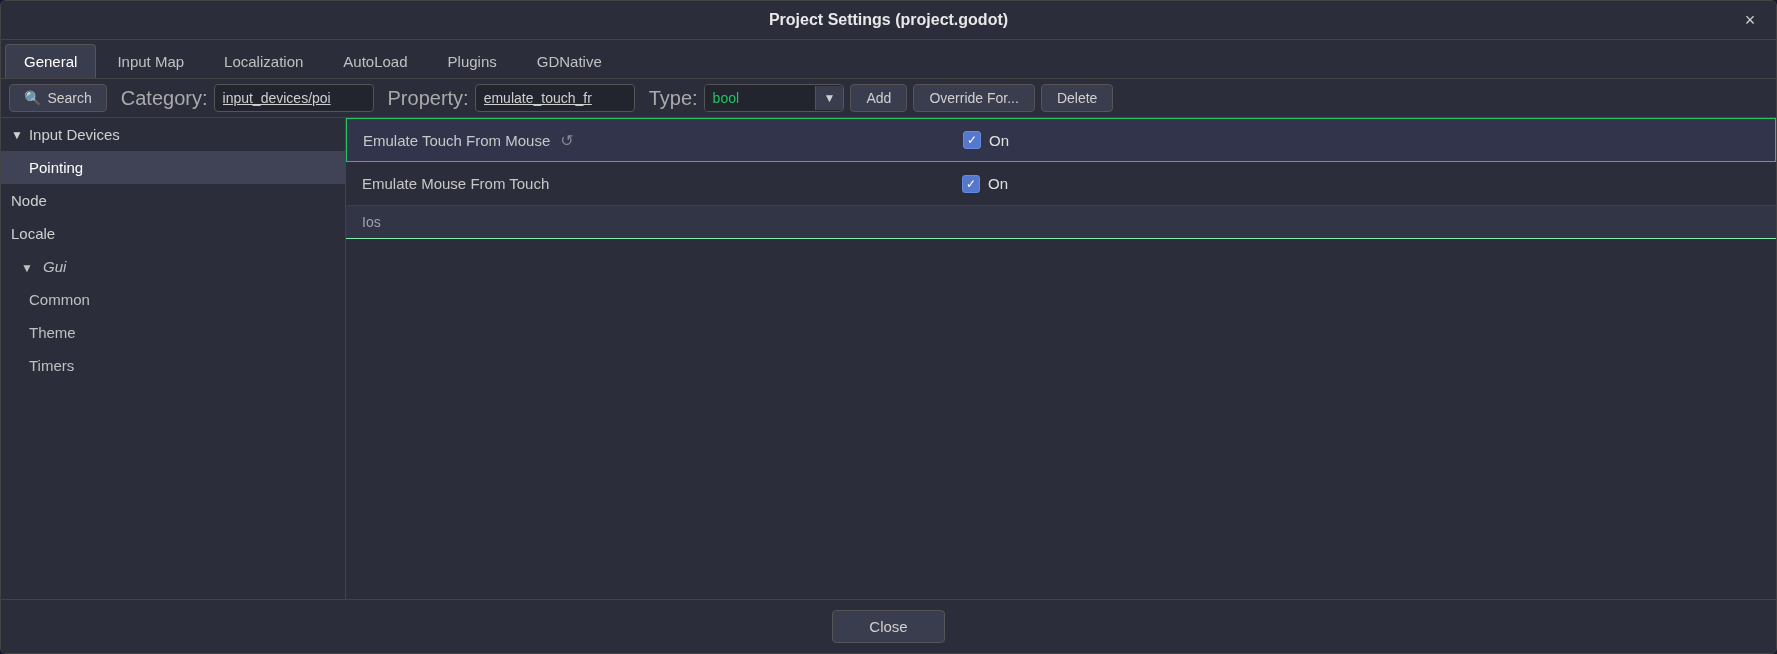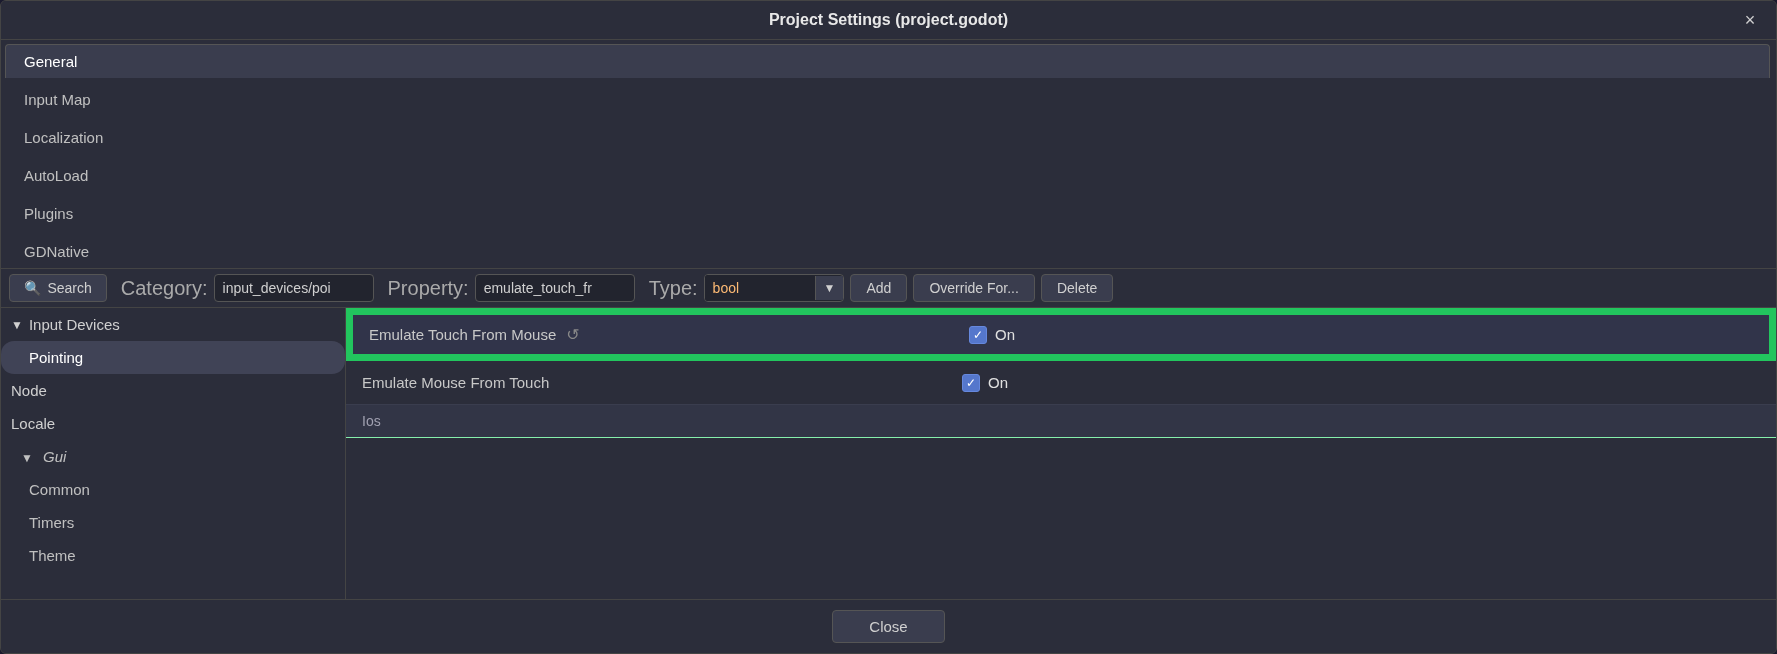--- a/index.html
+++ b/index.html
@@ -55,21 +55,20 @@
       align-items: center;
       justify-content: center;
       border-radius: 4px;
     }
     
     .tab-bar {
       display: flex;
       background: #2b2d3a;
       border-bottom: 1px solid #444;
       padding: 0 4px;
-      flex-direction: column;
     }
     .tab {
       padding: 8px 18px;
       cursor: pointer;
       border-radius: 4px 4px 0 0;
       color: #c0c0c0;
       font-size: 15px;
       border: 1px solid transparent;
       border-bottom: none;
       margin-right: 2px;
@@ -108,33 +107,34 @@
       white-space: nowrap;
     }
     .toolbar-input {
       background: #22242e;
       border: 1px solid #555;
       color: #d0d0d0;
       padding: 5px 8px;
       border-radius: 4px;
       font-size: 14px;
       width: 160px;
+      text-decoration: underline;
     }
     .type-select-wrapper {
       display: flex;
       align-items: center;
       background: #22242e;
       border: 1px solid #555;
       border-radius: 4px;
       overflow: hidden;
     }
     .type-select {
       background: #22242e;
       border: none;
-      color: #fdba74;
+      color: #22c55e;
       padding: 5px 8px;
       font-size: 14px;
       appearance: none;
       outline: none;
       cursor: pointer;
       width: 110px;
     }
     .type-dropdown-arrow {
       background: #3a3d4e;
       border-left: 1px solid #555;
@@ -182,21 +182,20 @@
     .sidebar-group-header .arrow { margin-right: 6px; font-size: 12px; }
     .sidebar-item {
       padding: 8px 10px 8px 28px;
       color: #c0c0c0;
       cursor: pointer;
       font-size: 15px;
     }
     .sidebar-item.active {
       background: #404356;
       color: #ffffff;
-      border-radius: 13px;
     }
     .sidebar-child-group {
       padding: 8px 10px 8px 20px;
       color: #c0c0c0;
       cursor: pointer;
       font-size: 15px;
       font-weight: 500;
       font-style: italic;
     }
     .sidebar-child-group .arrow { margin-right: 6px; font-size: 12px; }
@@ -210,21 +209,21 @@
     .settings-panel::-webkit-scrollbar-track { background: #2b2d3a; }
     .settings-panel::-webkit-scrollbar-thumb { background: #555; border-radius: 4px; }
     .setting-row {
       display: flex;
       align-items: center;
       border-bottom: 1px solid #3a3d4e;
       min-height: 44px;
     }
     .setting-row.highlighted {
       background: #31344a;
-      border: 7px solid #22c55e;
+      border: 1px solid #22c55e;
     }
     .setting-name {
       flex: 0 0 600px;
       padding: 10px 16px;
       color: #c8c8c8;
       font-size: 15px;
       display: flex;
       align-items: center;
       gap: 10px;
     }
@@ -365,24 +364,24 @@
       </div>
 
       <div class="sidebar-child-group">
         <span class="arrow">▼</span>
         <span>Gui</span>
       </div>
       <div class="sidebar-item">
         <span>Common</span>
       </div>
       <div class="sidebar-item">
+        <span>Theme</span>
+      </div>
+      <div class="sidebar-item">
         <span>Timers</span>
-      </div>
-      <div class="sidebar-item">
-        <span>Theme</span>
       </div>
     </div>
 
     <div class="settings-panel">
 
       <div class="setting-row highlighted">
         <div class="setting-name">
           <span>Emulate Touch From Mouse</span>
           <span class="reset-icon">↺</span>
         </div>

